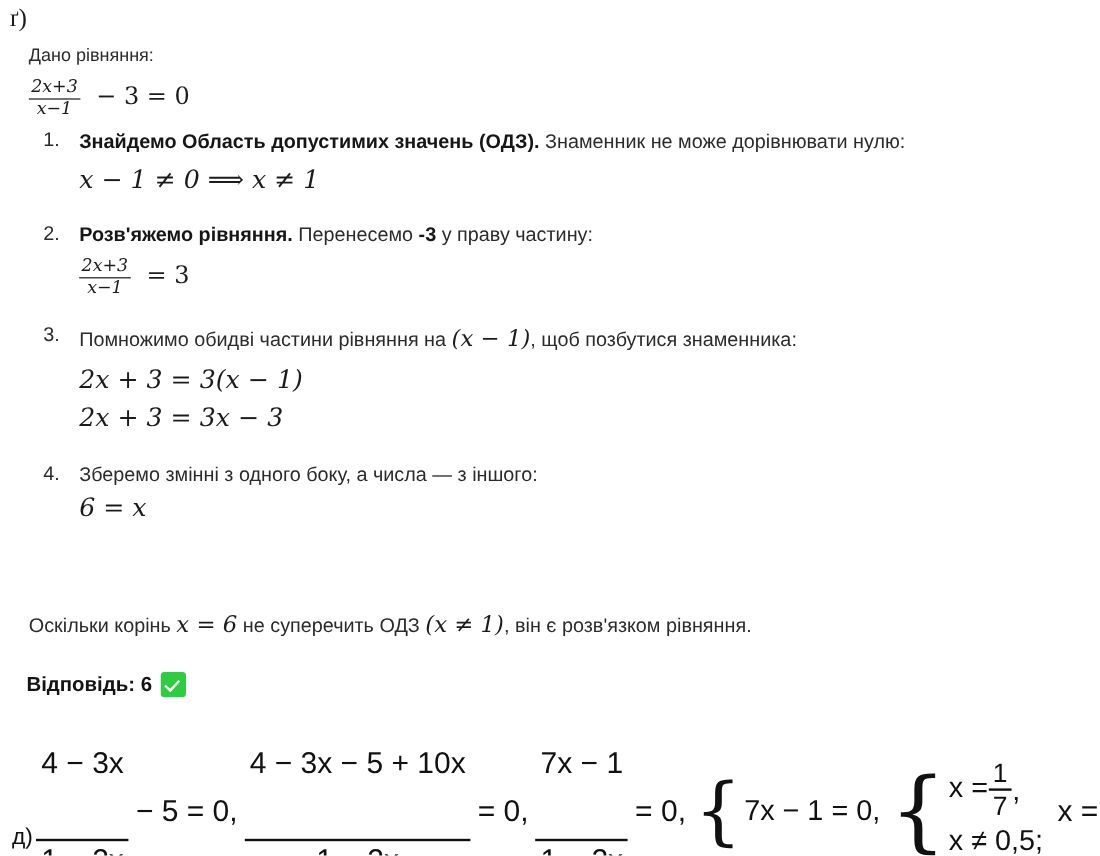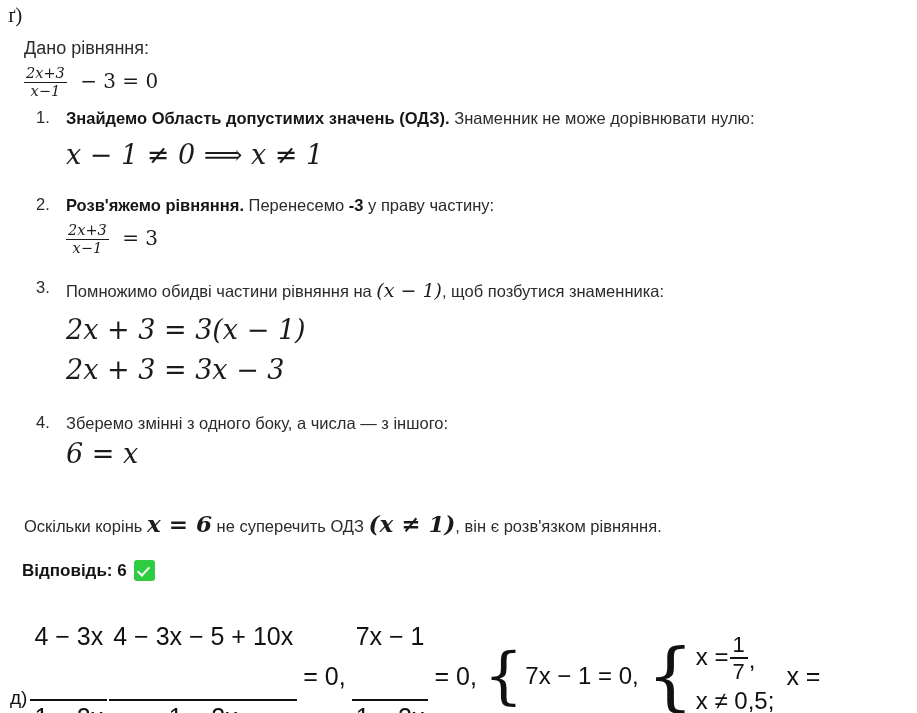--- a/index.html
+++ b/index.html
@@ -24,21 +24,21 @@
     font-family: "Liberation Serif", serif;
     font-size: 21px;
     color: #1a1a1a;
     line-height: 1.1;
   }
 
   .lead {
     position: absolute;
     left: 24px;
     top: 38px;
-    font-size: 18px;
+    font-size: 15px;
     color: #2b2b2b;
   }
 
   
   .math {
     font-family: "DejaVu Serif", "Liberation Serif", serif;
     color: #1b1b1b;
     white-space: nowrap;
   }
   .math i, .mi {
@@ -87,35 +87,34 @@
     color: #2b2b2b;
     line-height: 1.32;
   }
   .step-text b {
     font-weight: bold;
     color: #161616;
     text-align: right;
   }
   .step-math {
     margin-left: 66px;
-    font-size: 27px;
+    font-size: 21px;
     line-height: 1.5;
     white-space: nowrap;
   }
 
   .conclusion {
     position: absolute;
     left: 24px;
     top: 510px;
     font-size: 16.5px;
     color: #2b2b2b;
   }
   .conclusion .math {
-    font-size: 23px;
-    font-weight: bold;
+    font-size: 19px;
   }
 
   .answer {
     position: absolute;
     left: 22px;
     top: 560px;
     font-size: 17px;
     font-weight: bold;
     color: #141414;
     display: flex;
@@ -289,20 +288,21 @@
 
 <div class="drow">
 
   <span class="lbl">д)</span>
 
   <span class="bigfrac">
     <span class="num">4 − 3x</span>
     <span class="den">1 − 2x</span>
   </span>
 
+  <span class="op">− 5 = 0,</span>
 
   <span class="bigfrac">
     <span class="num">4 − 3x − 5 + 10x</span>
     <span class="den">1 − 2x</span>
   </span>
 
   <span class="op">= 0,</span>
 
   <span class="bigfrac">
     <span class="num">7x − 1</span>

